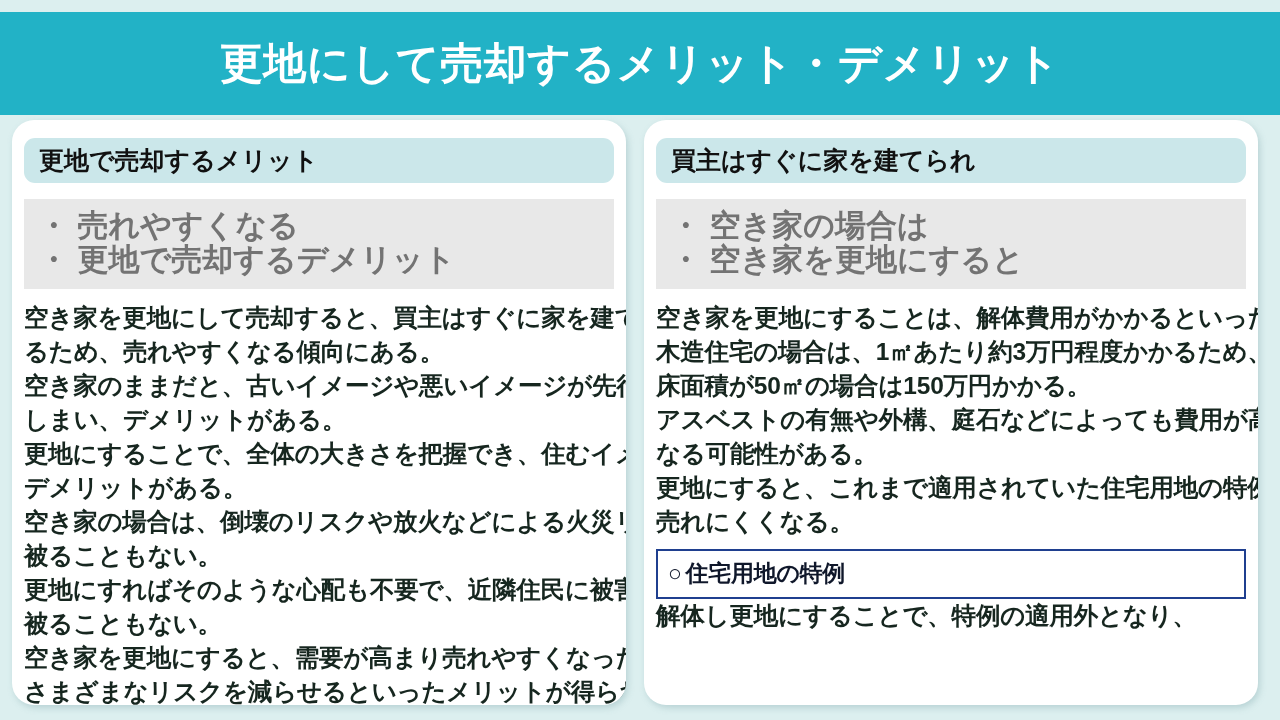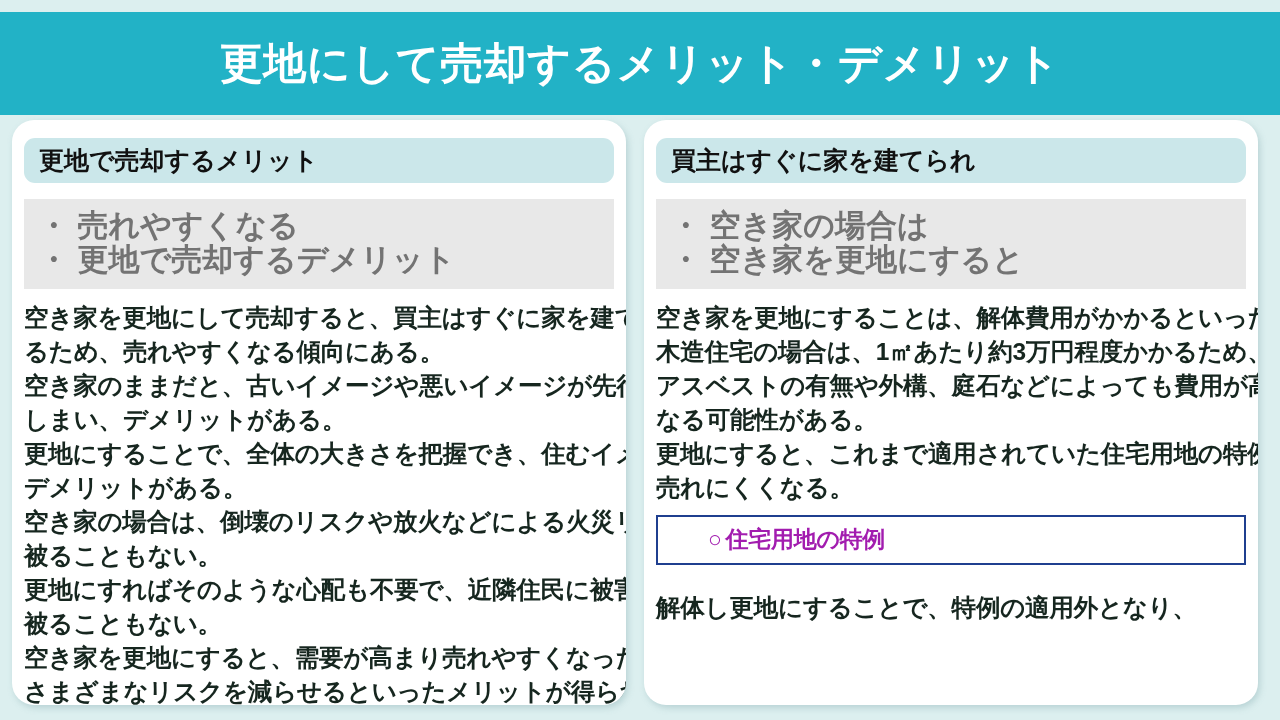--- a/index.html
+++ b/index.html
@@ -114,29 +114,28 @@
 
   .callout {
     border: 2px solid #1f3f8f;
     margin-top: 10px;
     padding: 6px 8px 8px 10px;
     box-sizing: border-box;
   }
   .callout-line {
     font-size: 23px;
     font-weight: bold;
-    color: #a21caf;
+    color: #0f172a;
     line-height: 32px;
     white-space: nowrap;
     letter-spacing: -0.3px;
-    margin-left: 40px;
   }
   .callout-marker { margin-right: 4px; }
 
-  .body-block.after-callout { margin-top: 26px; }
+  .body-block.after-callout { margin-top: 0; }
 </style>
 </head>
 <body>
 
 <div id="slide">
 
   <div class="banner">
     <div class="banner-title">更地にして売却するメリット・デメリット</div>
   </div>
 
@@ -174,20 +173,21 @@
       </div>
 
       <div class="bullet-box">
         <div class="bullet-line">・ 空き家の場合は</div>
         <div class="bullet-line">・ 空き家を更地にすると</div>
       </div>
 
       <div class="body-block">
         <div class="body-line">空き家を更地にすることは、解体費用がかかるといった</div>
         <div class="body-line">木造住宅の場合は、1㎡あたり約3万円程度かかるため、</div>
+        <div class="body-line">床面積が50㎡の場合は150万円かかる。</div>
         <div class="body-line">アスベストの有無や外構、庭石などによっても費用が高く</div>
         <div class="body-line">なる可能性がある。</div>
         <div class="body-line">更地にすると、これまで適用されていた住宅用地の特例が</div>
         <div class="body-line">売れにくくなる。</div>
       </div>
 
       <div class="callout">
         <div class="callout-line">
           <span class="callout-marker">○</span><span>住宅用地の特例</span>
         </div>

